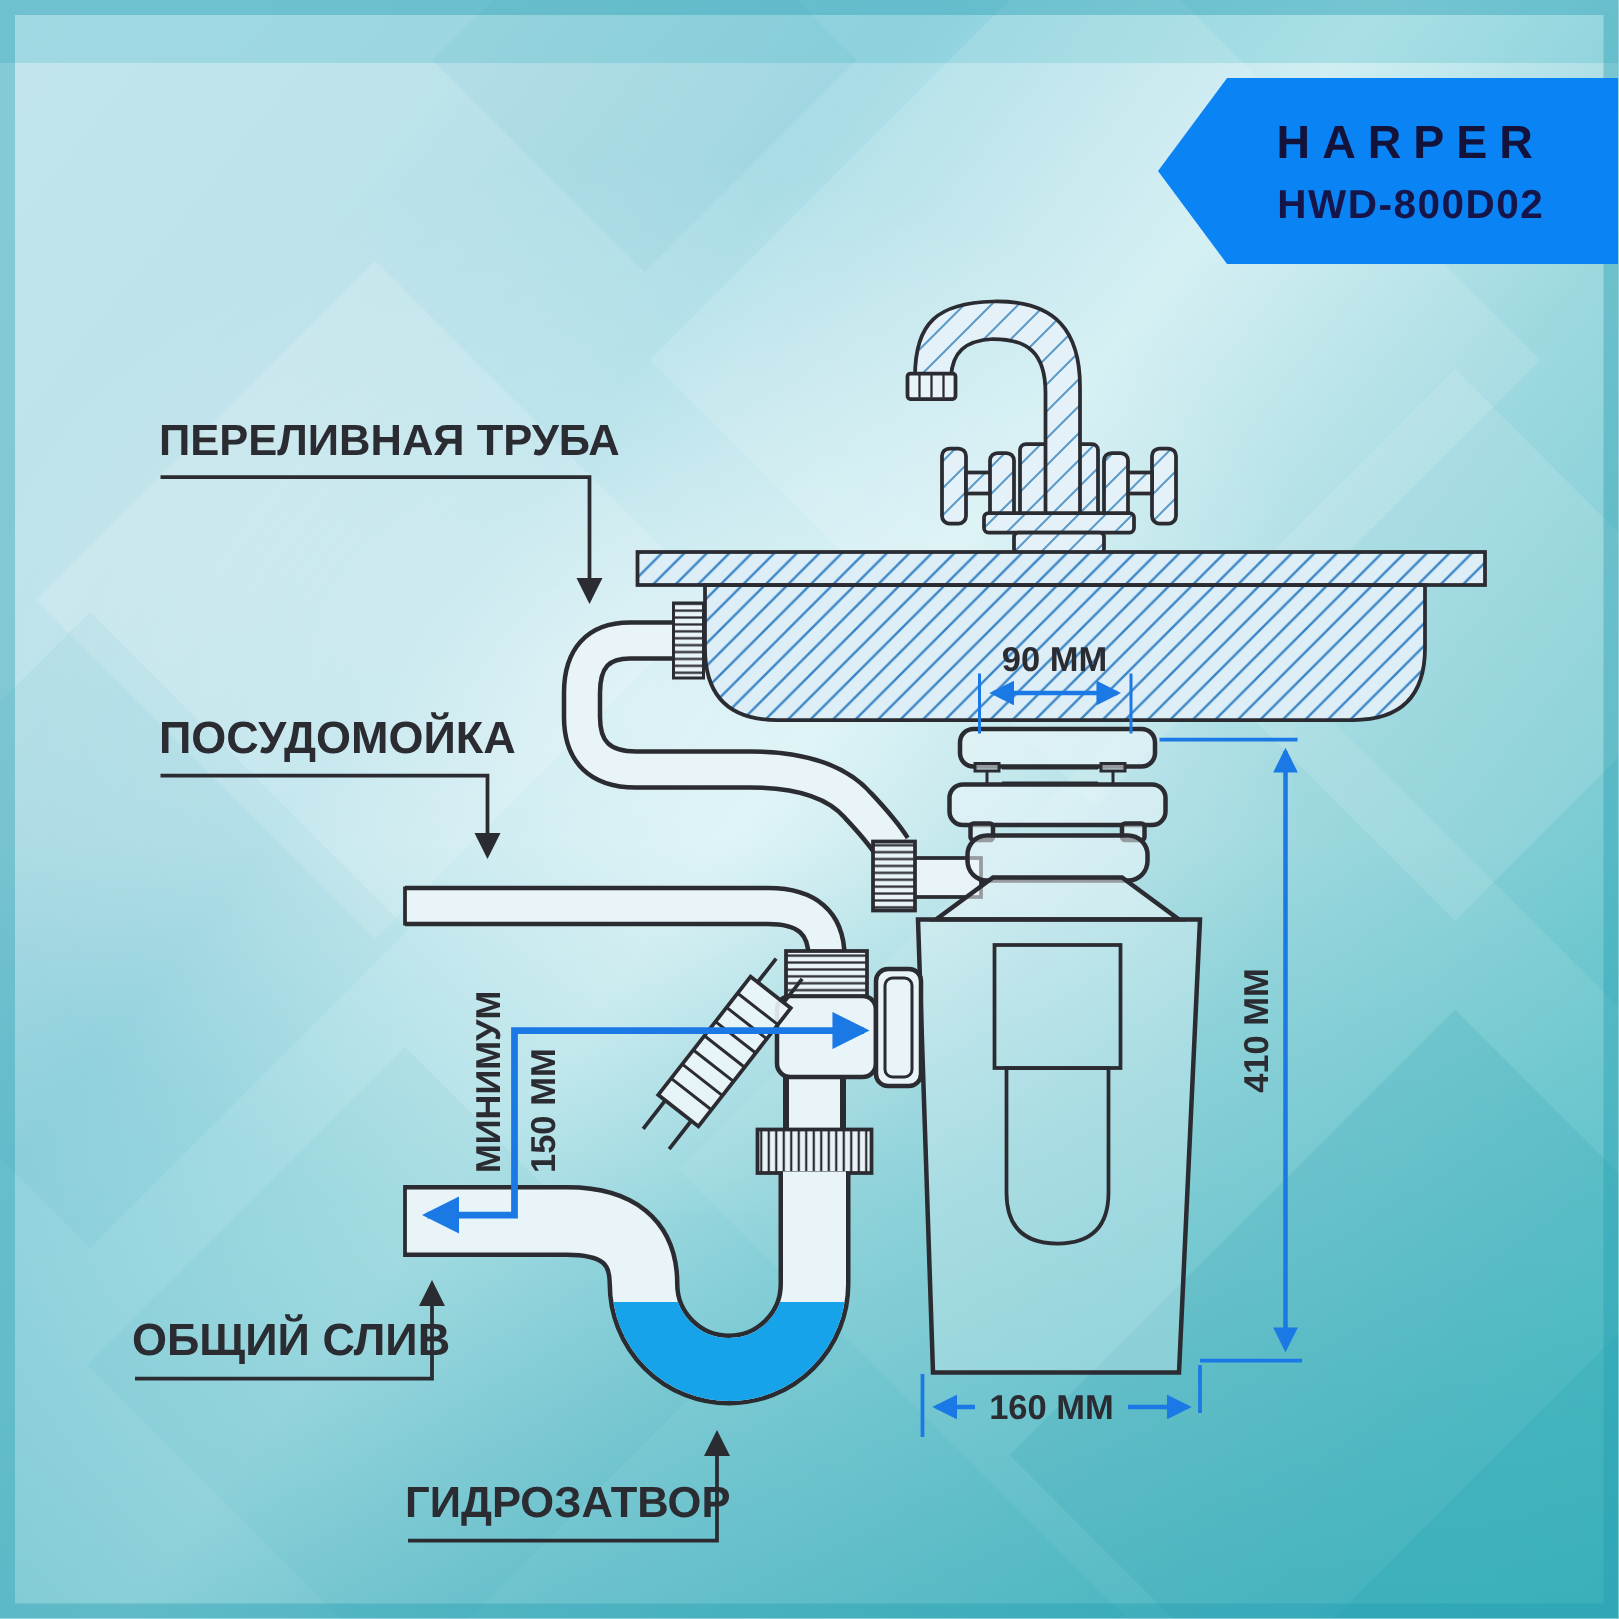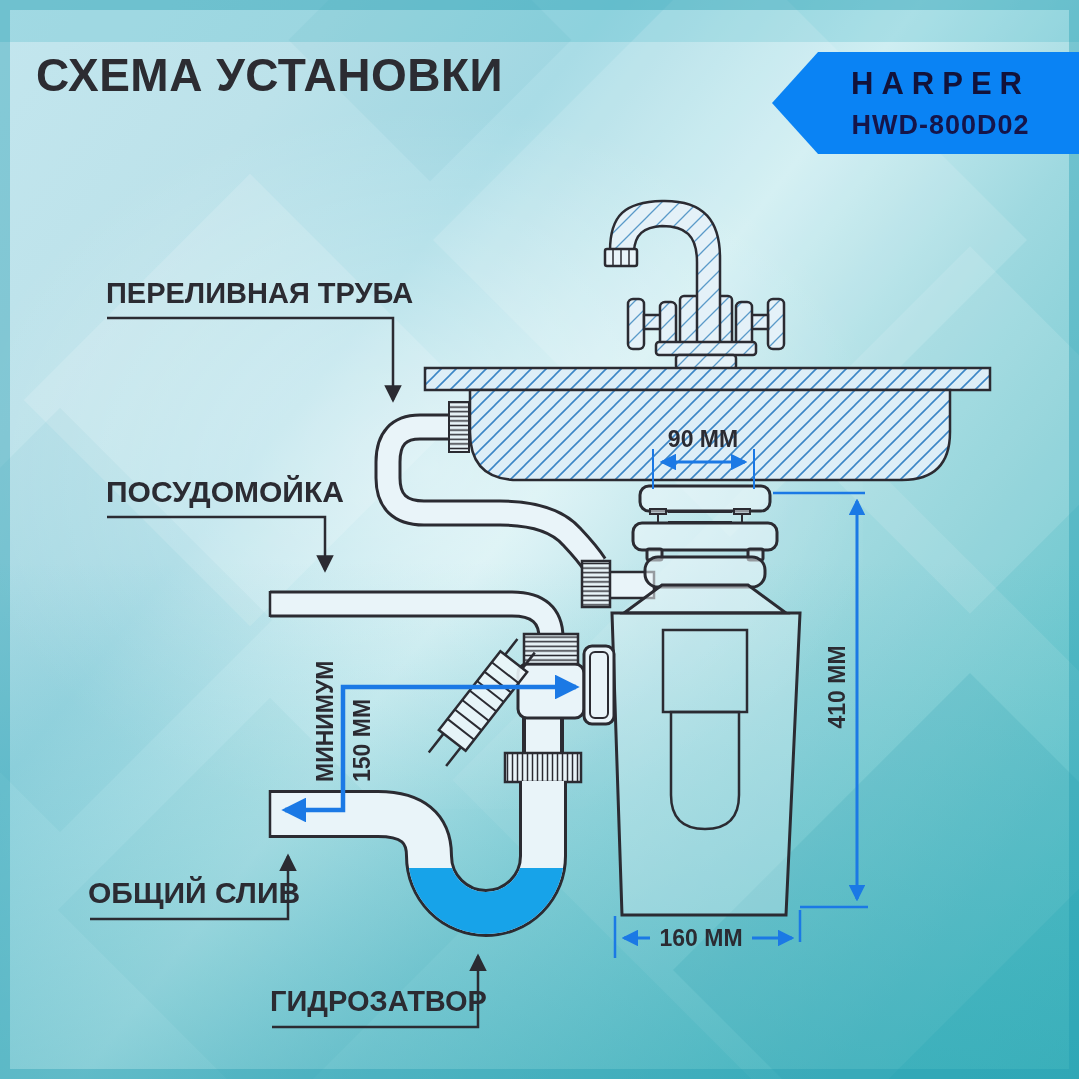--- a/index.html
+++ b/index.html
@@ -19,21 +19,21 @@
   .s3{width:300px;height:300px;left:-90px;top:470px;background:rgba(0,130,150,.05);}
   .s4{width:520px;height:520px;left:560px;top:520px;background:rgba(255,255,255,.10);}
   .s5{width:300px;height:300px;left:120px;top:760px;background:rgba(0,130,150,.05);}
   .s6{width:420px;height:420px;left:760px;top:760px;background:rgba(25,150,165,.15);}
   .s7{width:260px;height:260px;left:840px;top:300px;background:rgba(255,255,255,.12);}
   .s8{width:200px;height:200px;left:330px;top:-60px;background:rgba(0,130,150,.05);}
   .topband{position:absolute;left:0;top:0;width:100%;height:42px;background:rgba(60,180,195,.25);}
   .frame{position:absolute;inset:0;border:10px solid rgba(32,156,175,.38);pointer-events:none;z-index:4;}
   .title{position:absolute;left:36px;top:50px;z-index:5;
     font-size:46px;font-weight:700;line-height:1.13;letter-spacing:.5px;color:#2c2c32;}
-  .badge{position:absolute;left:772px;top:52px;width:307px;height:102px;z-index:6;
+  .badge{position:absolute;left:772px;top:52px;width:307px;height:124px;z-index:6;
     background:#0a83f4;clip-path:polygon(0 50%,15% 0,100% 0,100% 100%,15% 100%);
     display:flex;flex-direction:column;justify-content:center;align-items:center;padding-left:30px;box-sizing:border-box;}
   .badge .brand{font-size:31px;font-weight:700;letter-spacing:8px;color:#12123a;}
   .badge .model{font-size:27px;font-weight:700;letter-spacing:1px;color:#15154a;margin-top:8px;}
   svg.diagram{position:absolute;left:0;top:0;z-index:3;}
   svg text{font-family:"Liberation Sans",sans-serif;font-weight:bold;fill:#2b2b32;}
 </style>
 </head>
 <body>
 
@@ -201,21 +201,20 @@
     </g>
     <g>
       <text transform="rotate(-90 333 782)" x="333" y="782" font-size="23">МИНИМУМ</text>
       <text transform="rotate(-90 370 782)" x="370" y="782" font-size="23">150 ММ</text>
     </g>
   </svg>
 
   <div class="frame"></div>
 
   <div class="title">
-    <div>СХЕМА УСТАНОВКИ</div>
   </div>
 
   <div class="badge">
     <div class="brand">HARPER</div>
     <div class="model">HWD-800D02</div>
   </div>
 
 </div>
 
 </body></html>

